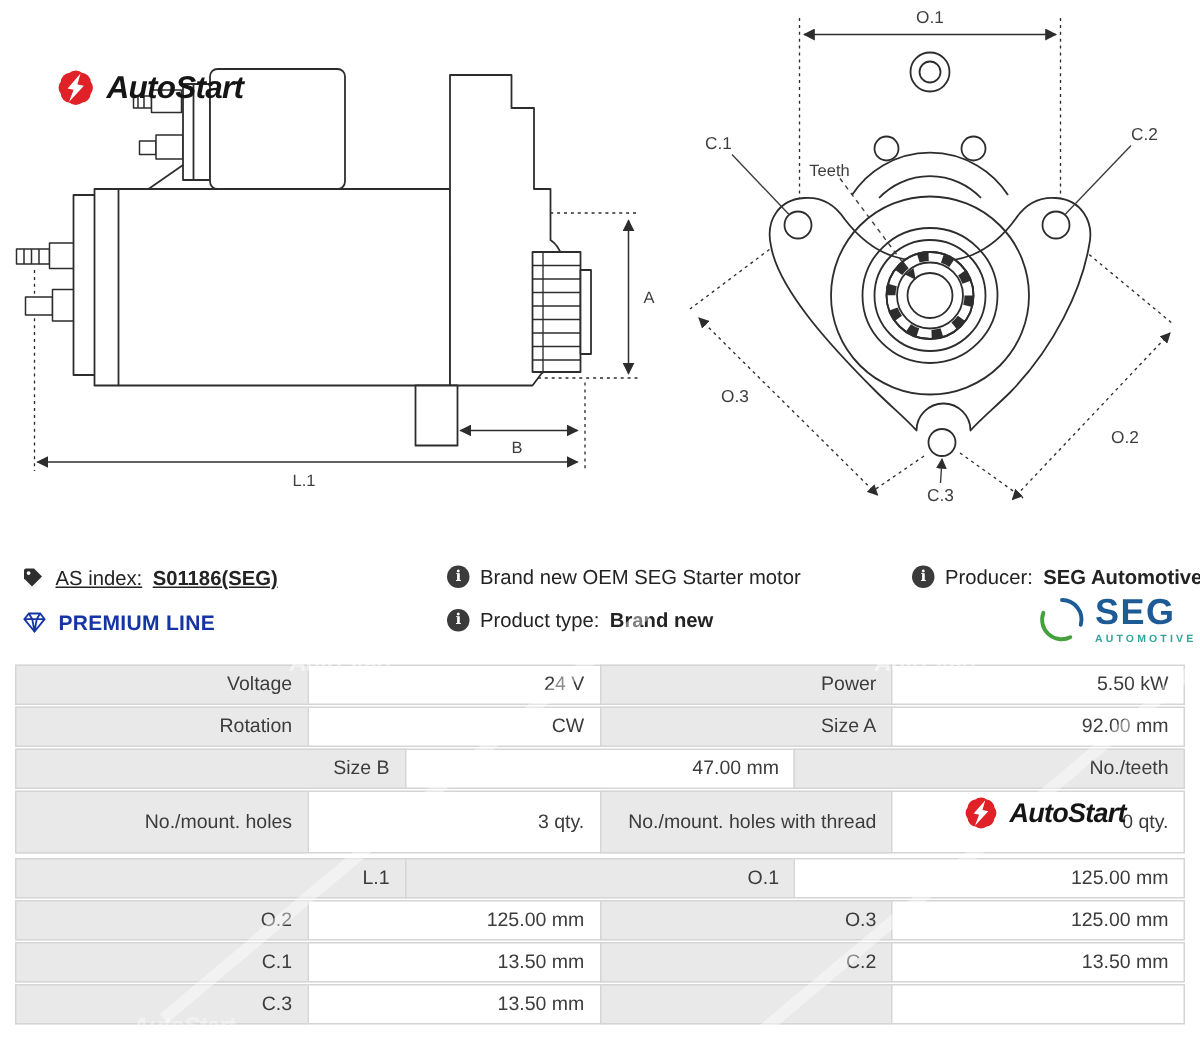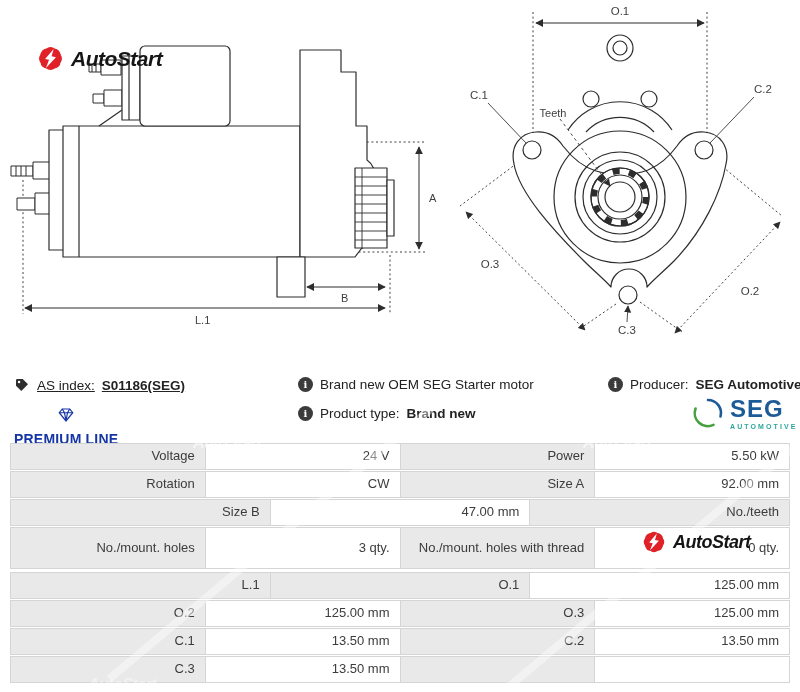--- a/index.html
+++ b/index.html
@@ -192,21 +192,21 @@
 
 <div class="abs info-item" style="left:14px;top:377px;text-decoration:underline;">
   <svg width="16" height="16" viewBox="0 0 24 24">
     <path d="M13,3 L21,11 L11,21 L3,13 L3,5 Q3,3 5,3 Z" fill="#2e2e2e"></path>
     <circle cx="7.6" cy="7.6" r="1.9" fill="#ffffff"></circle>
   </svg>
   <span>AS index:</span>
   <b>S01186(SEG)</b>
 </div>
 
-<div class="abs info-item" style="left:14px;top:406px;flex-direction:column;">
+<div class="abs info-item" style="left:14px;top:406px;">
   <svg width="18" height="18" viewBox="0 0 24 24" fill="none" stroke="#1535a5" stroke-width="1.6">
     <path d="M7,4 L17,4 L21,9 L12,20 L3,9 Z"></path>
     <path d="M3,9 L21,9 M7,4 L10,9 L12,20 M17,4 L14,9 L12,20"></path>
   </svg>
   <span class="premium">PREMIUM LINE</span>
 </div>
 
 <div class="abs info-item" style="left:298px;top:377px;">
   <span class="info-i">i</span>
   <span>Brand new OEM SEG Starter motor</span>

